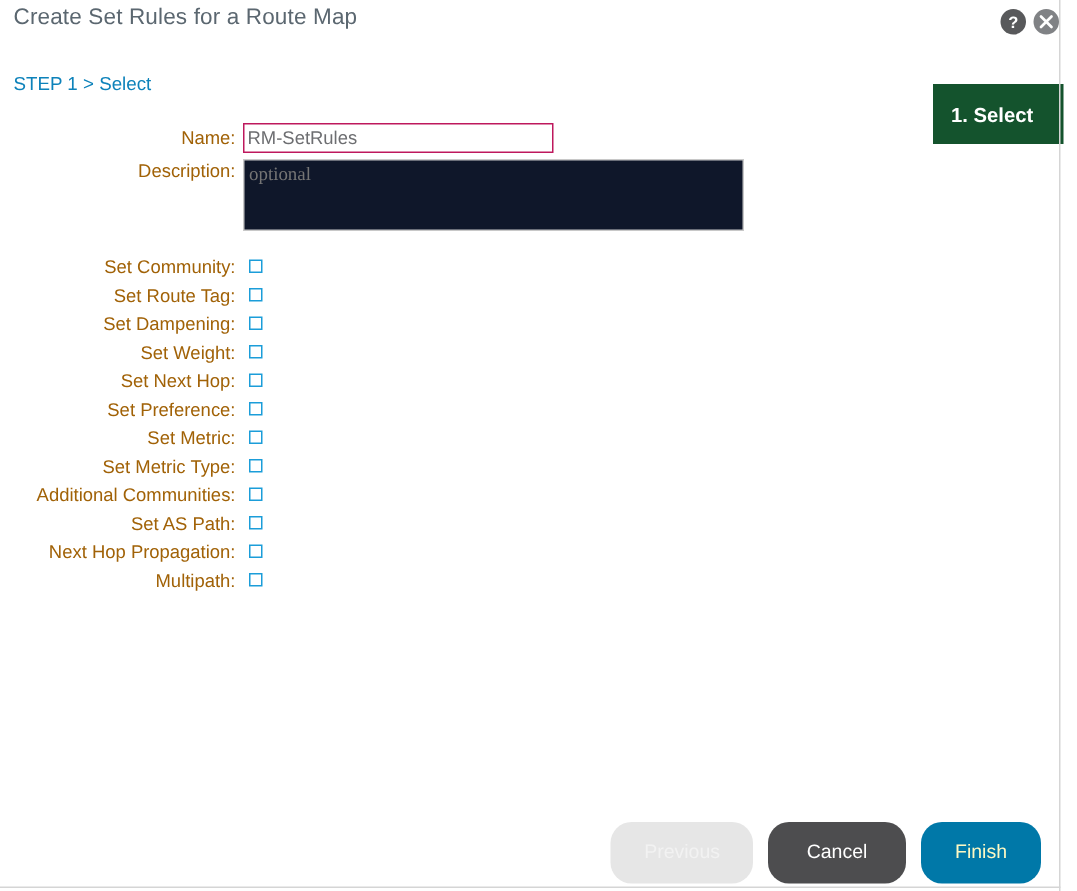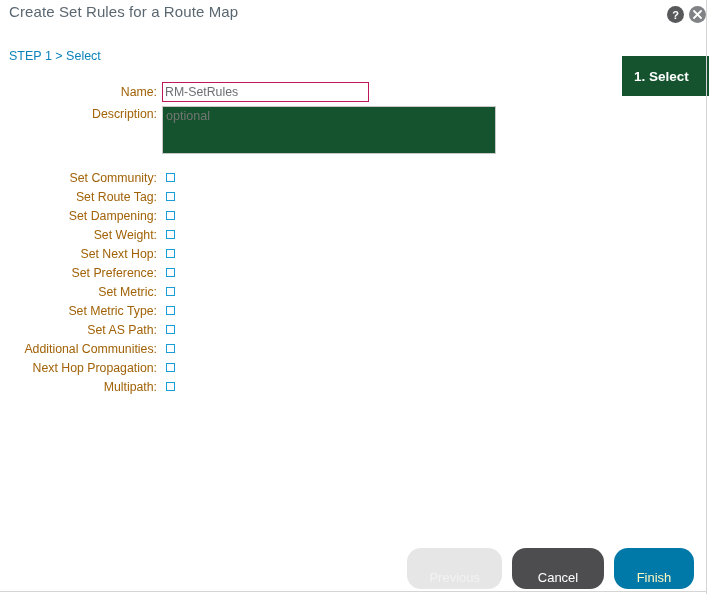--- a/index.html
+++ b/index.html
@@ -132,26 +132,26 @@
     padding: 0 2px;
     box-sizing: content-box;
     background: #fff;
   }
   textarea.txtarea {
     width: 326px;
     height: 42px;
     border: 1px solid #c8c8c8;
     outline: none;
     resize: none;
-    font-family: Liberation Sans, sans-serif;
+    font-family: Liberation Serif, serif;
     font-size: 12.6px;
     color: #9a9a9a;
     padding: 2px 3px;
     box-sizing: content-box;
-    background: #14532d;
+    background: #0f172a;
     line-height: 15px;
     overflow: hidden;
   }
   .cbx {
     width: 9px;
     height: 9px;
     border: 1.5px solid #1b9dd9;
     background: #ffffff;
     box-sizing: border-box;
     margin-top: 4px;
@@ -176,21 +176,21 @@
     box-sizing: border-box;
     gap: 10px;
   }
   .btn {
     height: 41px;
     border-radius: 14px;
     border: none;
     font-family: "Liberation Sans", sans-serif;
     font-size: 13px;
     cursor: pointer;
-    padding: 16px 22px;
+    padding: 6px 22px;
     line-height: 28px;
     white-space: nowrap;
   }
   .btn-prev {
     background: #e6e6e6;
     color: #f2f2f2;
     cursor: default;
     min-width: 92px;
   }
   .btn-cancel {
@@ -270,25 +270,25 @@
     </div>
     <div class="row">
       <div class="lbl">Set Metric:</div>
       <input class="cbx" type="checkbox" style="">
     </div>
     <div class="row">
       <div class="lbl">Set Metric Type:</div>
       <input class="cbx" type="checkbox" style="">
     </div>
     <div class="row">
+      <div class="lbl">Additional Communities:</div>
+      <input class="cbx" type="checkbox" style="">
+    </div>
+    <div class="row">
       <div class="lbl">Set AS Path:</div>
-      <input class="cbx" type="checkbox" style="">
-    </div>
-    <div class="row">
-      <div class="lbl">Additional Communities:</div>
       <input class="cbx" type="checkbox" style="">
     </div>
     <div class="row">
       <div class="lbl">Next Hop Propagation:</div>
       <input class="cbx" type="checkbox" style="">
     </div>
     <div class="row">
       <div class="lbl">Multipath:</div>
       <input class="cbx" type="checkbox" style="">
     </div>

